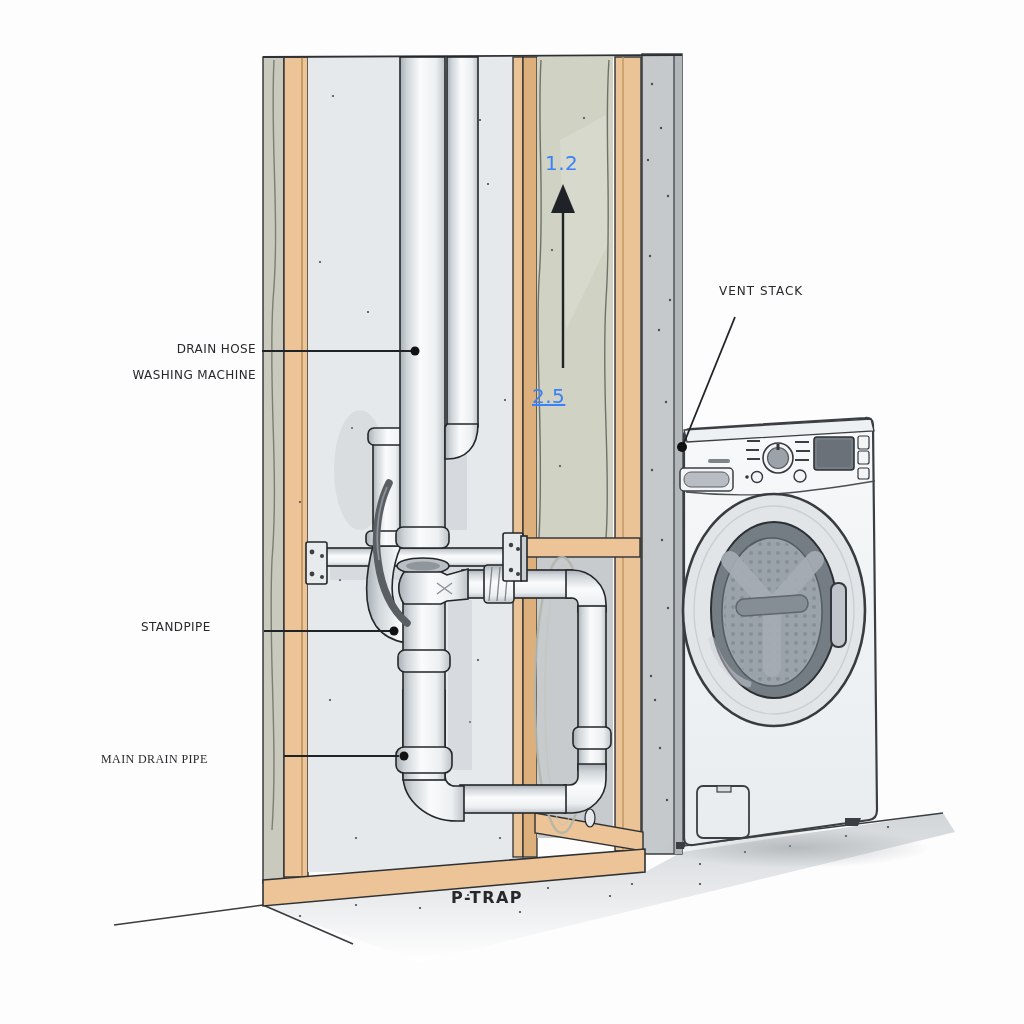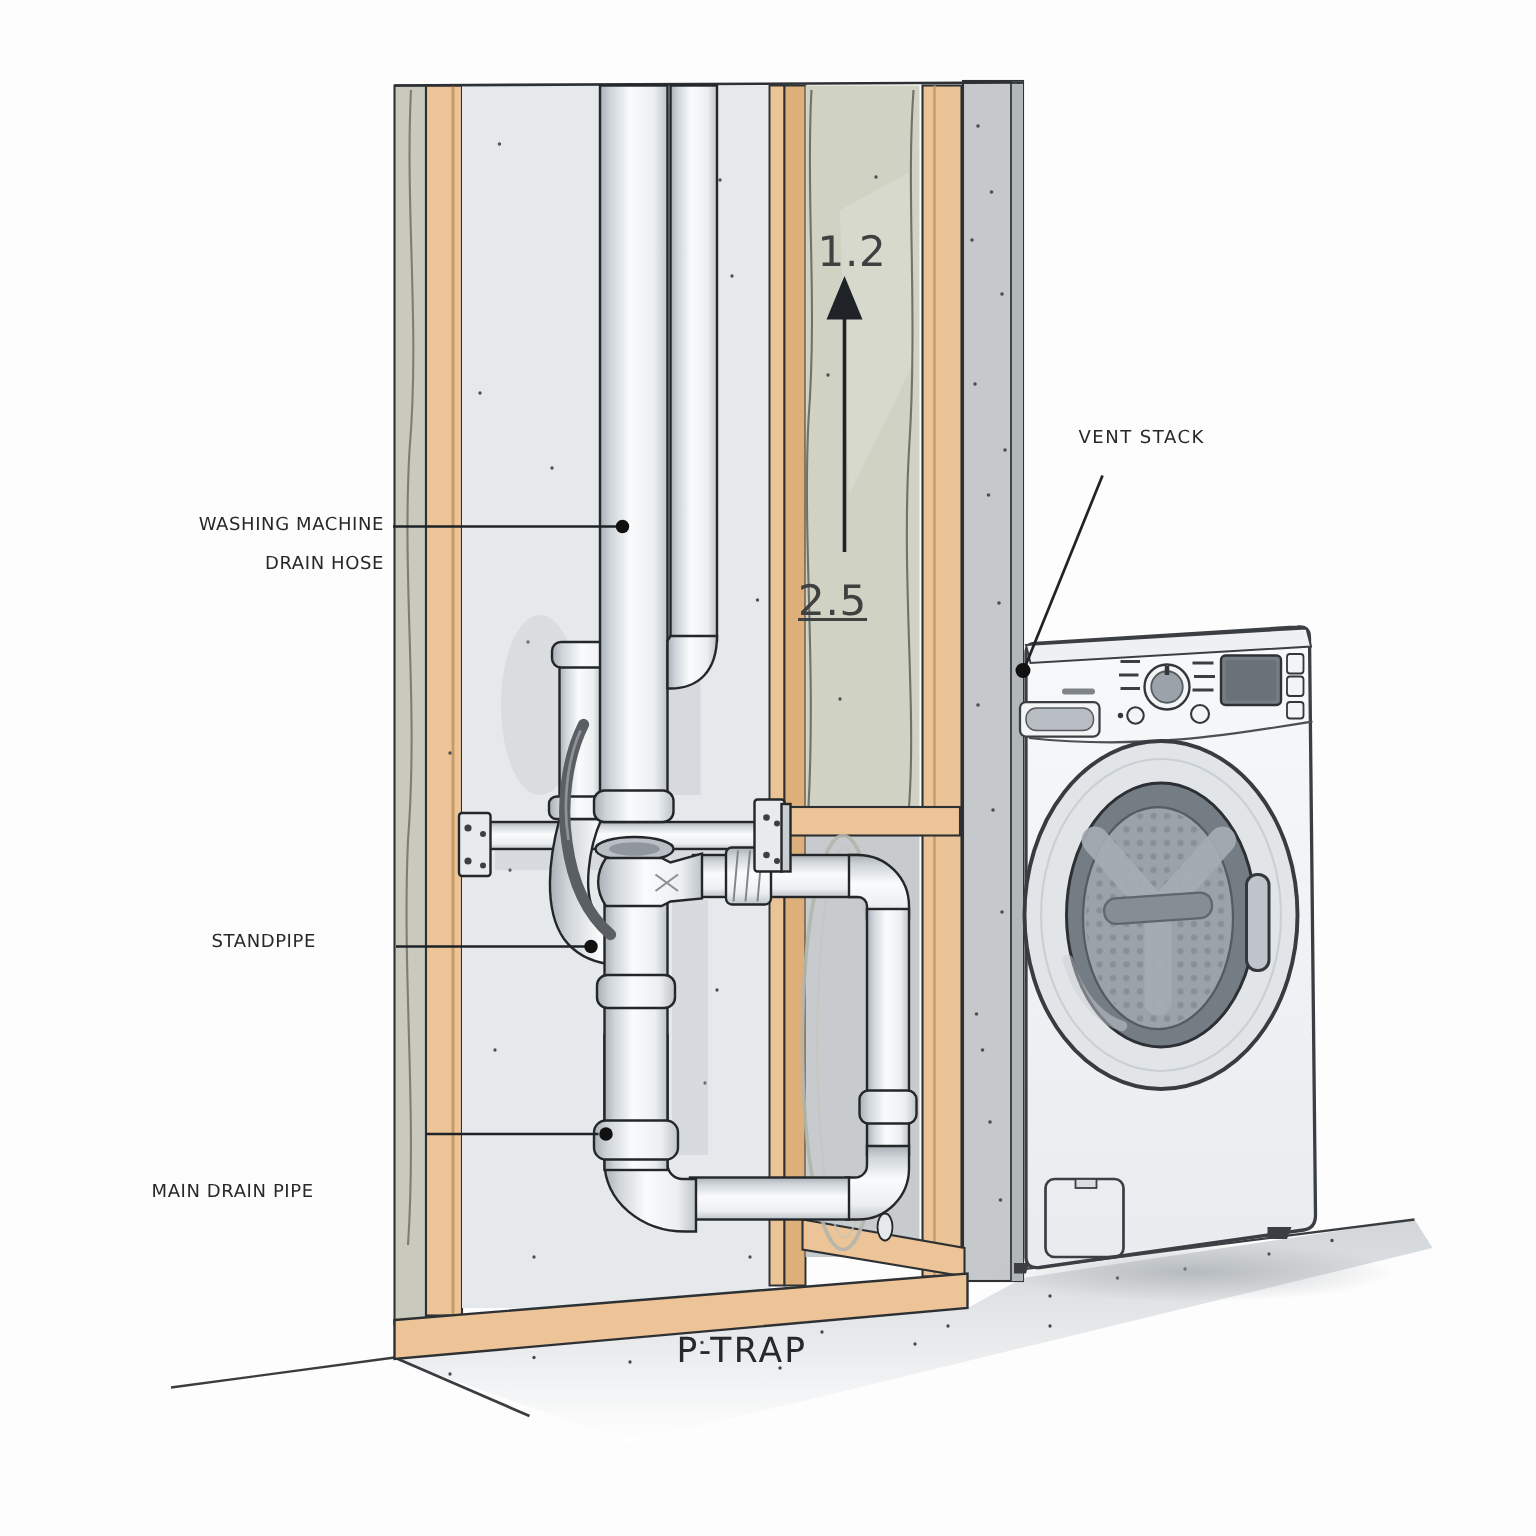--- a/index.html
+++ b/index.html
@@ -1,22 +1,22 @@
 <!DOCTYPE html>
 <html><head>
 <meta charset="utf-8">
 <style>
   html,body{margin:0;padding:0;background:#fff;}
   #stage{position:relative;width:1024px;height:1024px;background:#fdfdfd;overflow:hidden;
          font-family:"DejaVu Sans","Liberation Sans",sans-serif;}
   #art{position:absolute;left:0;top:0;}
   .lbl{position:absolute;color:#26282b;font-size:12px;letter-spacing:.4px;white-space:nowrap;}
   .lbl-right{text-align:right;line-height:26px;}
-  .lbl-meas{font-size:28px;color:#404040;letter-spacing:.5px;}
-  .lbl-ptrap{font-size:23px;letter-spacing:1.5px;}
+  .lbl-meas{font-size:20px;color:#3b82f6;letter-spacing:.5px;}
+  .lbl-ptrap{font-size:16px;letter-spacing:1.5px;font-weight:bold;}
 </style>
 </head>
 <body>
 
 <div id="stage">
 <svg id="art" width="1024" height="1024" viewBox="0 0 1024 1024">
   <defs>
     <linearGradient id="pv" x1="0" y1="0" x2="1" y2="0">
       <stop offset="0" stop-color="#a9b0b6"></stop>
           <stop offset="0.16" stop-color="#cfd5d9"></stop>
@@ -304,22 +304,22 @@
     <circle cx="404" cy="756" r="4.5" fill="#111"></circle>
     <circle cx="682" cy="447" r="5" fill="#111"></circle>
     <g>
       <line x1="563" y1="368" x2="563" y2="208" stroke="#1f2327" stroke-width="2.4"></line>
       <polygon points="563,184 551,213 575,213" fill="#1f2327"></polygon>
     </g>
   </g>
 </svg>
 
 <div class="lbl lbl-right" style="right:768px;top:336px;">
+  <div>DRAIN HOSE</div>
   <div>WASHING MACHINE</div>
-  <div>DRAIN HOSE</div>
 </div>
 <div class="lbl" style="left:141px;top:620px;text-align:center;">STANDPIPE</div>
-<div class="lbl" style="left:101px;top:787px;">MAIN DRAIN PIPE</div>
+<div class="lbl" style="left:101px;top:752px;font-family:Liberation Serif, serif;">MAIN DRAIN PIPE</div>
 <div class="lbl lbl-ptrap" style="left:451px;top:888px;">P-TRAP</div>
 <div class="lbl" style="left:719px;top:284px;letter-spacing:1px;">VENT STACK</div>
 <div class="lbl lbl-meas" style="left:545px;top:151px;">1.2</div>
 <div class="lbl lbl-meas" style="left:532px;top:384px;text-decoration:underline;">2.5</div>
 </div>
 
 </body></html>

